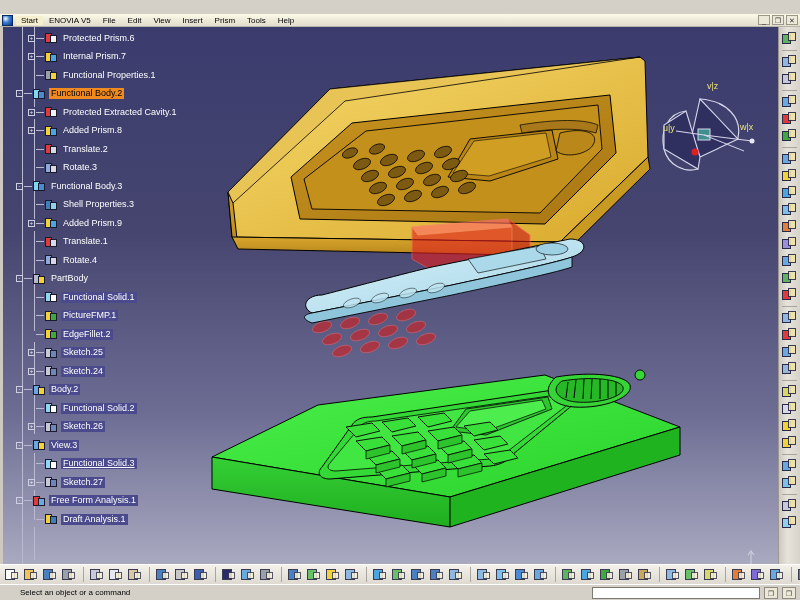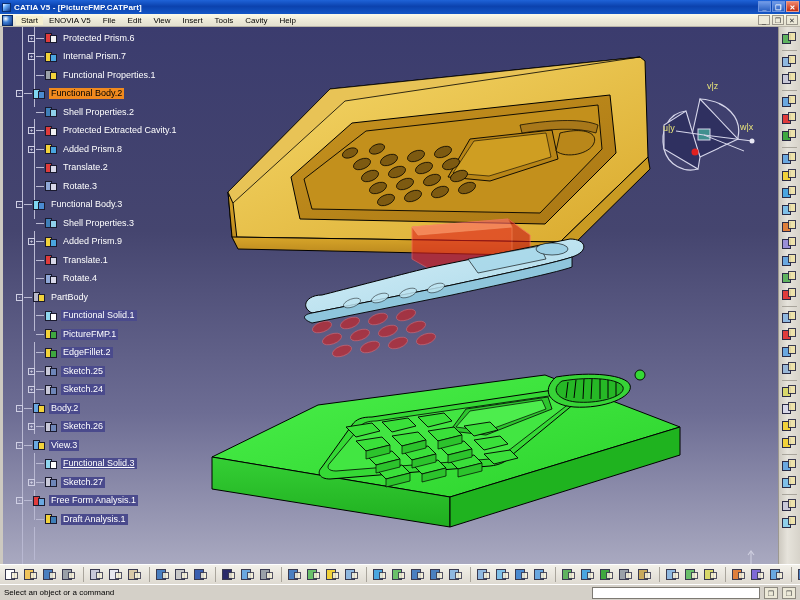--- a/index.html
+++ b/index.html
@@ -102,61 +102,52 @@
     background: linear-gradient(180deg,#f3f1ea,#dedad1);
     border-top:1px solid #ffffff; display:flex; align-items:center; padding-left:3px;
   }
   .bbtn { width:18px; height:17px; margin-right:1px; position:relative; flex:none; }
   .bsep { width:1px; height:15px; background:#a9a59c; margin:0 4px; flex:none; }
 
   
   .statusbar {
     position:absolute; left:0; top:584px; width:800px; height:16px;
     background:#d4d0c8; border-top:1px solid #ffffff;
-    display:flex; align-items:center; font-size:8px; color:#000; padding-left:4px;
+    display:flex; align-items:center; font-size:8px; color:#000; padding-left:20px;
   }
   .status-field {
     position:absolute; right:40px; top:2px; width:168px; height:12px;
     background:#ffffff; border:1px solid #7d7a73; font-size:8px; padding:0 2px;
   }
   .status-sm {
     position:absolute; top:2px; width:14px; height:12px;
     background:#ece9d8; border:1px solid #8d8980; font-size:7px; text-align:center; line-height:11px; color:#444;
   }
 
   
   .vp-svg { position:absolute; left:0; top:0; width:800px; height:537px; }
 
   .compass-txt { font-family:"Liberation Sans",sans-serif; font-size:9px; fill:#e9e57a; }
 </style>
 </head>
 <body>
 
 <div id="app">
 
-  <div class="titlebar">
-    <div class="title-ico"></div>
-    <div class="tb-text">CATIA V5 - [PictureFMP.CATPart]</div>
-    <div class="win-btns">
-      <div class="win-btn">_</div>
-      <div class="win-btn">❐</div>
-      <div class="win-btn close">✕</div>
-    </div>
-  </div>
 
   <div class="menubar">
     <div class="menu-logo"></div>
     <div class="menu-item start">Start</div>
     <div class="menu-item">ENOVIA V5</div>
     <div class="menu-item">File</div>
     <div class="menu-item">Edit</div>
     <div class="menu-item">View</div>
     <div class="menu-item">Insert</div>
+    <div class="menu-item">Prism</div>
     <div class="menu-item">Tools</div>
-    <div class="menu-item">Cavity</div>
     <div class="menu-item">Help</div>
   </div>
 
   <div class="mdi-btns">
     <div class="mdi-btn">_</div>
     <div class="mdi-btn">❐</div>
     <div class="mdi-btn">✕</div>
   </div>
 
   <div class="workspace">
@@ -414,221 +405,221 @@
             <span class="ticon">
               <span class="ic">
                 <i style="left:0;top:1px;width:7px;height:10px;background:#7fd6f0;border:1px solid #1a1a2e;"></i>
                 <i style="left:5px;top:3px;width:7px;height:8px;background:#4a8ad0;border:1px solid #1a1a2e;"></i>
               </span>
             </span>
             <span class="tlabel sel">Functional Body.2</span>
           </div>
           <div class="tnode">
             <span class="indent" style="width: 28px;"></span>
+            <span class="expander">+</span>
+            <span class="dash"></span>
+            <span class="ticon">
+              <span class="ic">
+                <i style="left:0;top:1px;width:7px;height:10px;background:#e03b3b;border:1px solid #1a1a2e;"></i>
+                <i style="left:5px;top:3px;width:7px;height:8px;background:#f2f2f2;border:1px solid #1a1a2e;"></i>
+              </span>
+            </span>
+            <span class="tlabel">Protected Extracted Cavity.1</span>
+          </div>
+          <div class="tnode">
+            <span class="indent" style="width: 28px;"></span>
+            <span class="expander">+</span>
+            <span class="dash"></span>
+            <span class="ticon">
+              <span class="ic">
+                <i style="left:0;top:1px;width:7px;height:10px;background:#f2d23a;border:1px solid #1a1a2e;"></i>
+                <i style="left:5px;top:3px;width:7px;height:8px;background:#4aa6e0;border:1px solid #1a1a2e;"></i>
+              </span>
+            </span>
+            <span class="tlabel">Added Prism.8</span>
+          </div>
+          <div class="tnode">
+            <span class="indent" style="width: 28px;"></span>
+            <span class="expander none"></span>
+            <span class="dash"></span>
+            <span class="ticon">
+              <span class="ic">
+                <i style="left:0;top:1px;width:7px;height:10px;background:#e03b3b;border:1px solid #1a1a2e;"></i>
+                <i style="left:5px;top:3px;width:7px;height:8px;background:#d8d8e8;border:1px solid #1a1a2e;"></i>
+              </span>
+            </span>
+            <span class="tlabel">Translate.2</span>
+          </div>
+          <div class="tnode">
+            <span class="indent" style="width: 28px;"></span>
+            <span class="expander none"></span>
+            <span class="dash"></span>
+            <span class="ticon">
+              <span class="ic">
+                <i style="left:0;top:1px;width:7px;height:10px;background:#8fa8d8;border:1px solid #1a1a2e;"></i>
+                <i style="left:5px;top:3px;width:7px;height:8px;background:#d8d8e8;border:1px solid #1a1a2e;"></i>
+              </span>
+            </span>
+            <span class="tlabel">Rotate.3</span>
+          </div>
+          <div class="tnode">
+            <span class="indent" style="width: 16px;"></span>
+            <span class="expander">-</span>
+            <span class="dash"></span>
+            <span class="ticon">
+              <span class="ic">
+                <i style="left:0;top:1px;width:7px;height:10px;background:#7fd6f0;border:1px solid #1a1a2e;"></i>
+                <i style="left:5px;top:3px;width:7px;height:8px;background:#4a8ad0;border:1px solid #1a1a2e;"></i>
+              </span>
+            </span>
+            <span class="tlabel">Functional Body.3</span>
+          </div>
+          <div class="tnode">
+            <span class="indent" style="width: 28px;"></span>
             <span class="expander none"></span>
             <span class="dash"></span>
             <span class="ticon">
               <span class="ic">
                 <i style="left:0;top:1px;width:7px;height:10px;background:#3f7fb8;border:1px solid #1a1a2e;"></i>
                 <i style="left:5px;top:3px;width:7px;height:8px;background:#8fd0ea;border:1px solid #1a1a2e;"></i>
               </span>
             </span>
-            <span class="tlabel">Shell Properties.2</span>
-          </div>
-          <div class="tnode">
-            <span class="indent" style="width: 28px;"></span>
-            <span class="expander">+</span>
-            <span class="dash"></span>
-            <span class="ticon">
-              <span class="ic">
-                <i style="left:0;top:1px;width:7px;height:10px;background:#e03b3b;border:1px solid #1a1a2e;"></i>
-                <i style="left:5px;top:3px;width:7px;height:8px;background:#f2f2f2;border:1px solid #1a1a2e;"></i>
-              </span>
-            </span>
-            <span class="tlabel">Protected Extracted Cavity.1</span>
+            <span class="tlabel">Shell Properties.3</span>
           </div>
           <div class="tnode">
             <span class="indent" style="width: 28px;"></span>
             <span class="expander">+</span>
             <span class="dash"></span>
             <span class="ticon">
               <span class="ic">
                 <i style="left:0;top:1px;width:7px;height:10px;background:#f2d23a;border:1px solid #1a1a2e;"></i>
                 <i style="left:5px;top:3px;width:7px;height:8px;background:#4aa6e0;border:1px solid #1a1a2e;"></i>
               </span>
             </span>
-            <span class="tlabel">Added Prism.8</span>
+            <span class="tlabel">Added Prism.9</span>
           </div>
           <div class="tnode">
             <span class="indent" style="width: 28px;"></span>
             <span class="expander none"></span>
             <span class="dash"></span>
             <span class="ticon">
               <span class="ic">
                 <i style="left:0;top:1px;width:7px;height:10px;background:#e03b3b;border:1px solid #1a1a2e;"></i>
                 <i style="left:5px;top:3px;width:7px;height:8px;background:#d8d8e8;border:1px solid #1a1a2e;"></i>
               </span>
             </span>
-            <span class="tlabel">Translate.2</span>
+            <span class="tlabel">Translate.1</span>
           </div>
           <div class="tnode">
             <span class="indent" style="width: 28px;"></span>
             <span class="expander none"></span>
             <span class="dash"></span>
             <span class="ticon">
               <span class="ic">
                 <i style="left:0;top:1px;width:7px;height:10px;background:#8fa8d8;border:1px solid #1a1a2e;"></i>
                 <i style="left:5px;top:3px;width:7px;height:8px;background:#d8d8e8;border:1px solid #1a1a2e;"></i>
               </span>
             </span>
-            <span class="tlabel">Rotate.3</span>
+            <span class="tlabel">Rotate.4</span>
           </div>
           <div class="tnode">
             <span class="indent" style="width: 16px;"></span>
             <span class="expander">-</span>
             <span class="dash"></span>
             <span class="ticon">
               <span class="ic">
-                <i style="left:0;top:1px;width:7px;height:10px;background:#7fd6f0;border:1px solid #1a1a2e;"></i>
-                <i style="left:5px;top:3px;width:7px;height:8px;background:#4a8ad0;border:1px solid #1a1a2e;"></i>
-              </span>
-            </span>
-            <span class="tlabel">Functional Body.3</span>
+                <i style="left:0;top:1px;width:7px;height:10px;background:#b8b8c8;border:1px solid #1a1a2e;"></i>
+                <i style="left:5px;top:3px;width:7px;height:8px;background:#f2d23a;border:1px solid #1a1a2e;"></i>
+              </span>
+            </span>
+            <span class="tlabel">PartBody</span>
           </div>
           <div class="tnode">
             <span class="indent" style="width: 28px;"></span>
             <span class="expander none"></span>
             <span class="dash"></span>
             <span class="ticon">
               <span class="ic">
-                <i style="left:0;top:1px;width:7px;height:10px;background:#3f7fb8;border:1px solid #1a1a2e;"></i>
-                <i style="left:5px;top:3px;width:7px;height:8px;background:#8fd0ea;border:1px solid #1a1a2e;"></i>
-              </span>
-            </span>
-            <span class="tlabel">Shell Properties.3</span>
+                <i style="left:0;top:1px;width:7px;height:10px;background:#8fd6ee;border:1px solid #1a1a2e;"></i>
+                <i style="left:5px;top:3px;width:7px;height:8px;background:#ffffff;border:1px solid #1a1a2e;"></i>
+              </span>
+            </span>
+            <span class="tlabel hl">Functional Solid.1</span>
+          </div>
+          <div class="tnode">
+            <span class="indent" style="width: 28px;"></span>
+            <span class="expander none"></span>
+            <span class="dash"></span>
+            <span class="ticon">
+              <span class="ic">
+                <i style="left:0;top:1px;width:7px;height:10px;background:#f2d23a;border:1px solid #1a1a2e;"></i>
+                <i style="left:5px;top:3px;width:7px;height:8px;background:#3fa83f;border:1px solid #1a1a2e;"></i>
+              </span>
+            </span>
+            <span class="tlabel hl">PictureFMP.1</span>
+          </div>
+          <div class="tnode">
+            <span class="indent" style="width: 28px;"></span>
+            <span class="expander none"></span>
+            <span class="dash"></span>
+            <span class="ticon">
+              <span class="ic">
+                <i style="left:0;top:1px;width:7px;height:10px;background:#f2d23a;border:1px solid #1a1a2e;"></i>
+                <i style="left:5px;top:3px;width:7px;height:8px;background:#3fa83f;border:1px solid #1a1a2e;"></i>
+              </span>
+            </span>
+            <span class="tlabel hl">EdgeFillet.2</span>
           </div>
           <div class="tnode">
             <span class="indent" style="width: 28px;"></span>
             <span class="expander">+</span>
             <span class="dash"></span>
             <span class="ticon">
               <span class="ic">
-                <i style="left:0;top:1px;width:7px;height:10px;background:#f2d23a;border:1px solid #1a1a2e;"></i>
-                <i style="left:5px;top:3px;width:7px;height:8px;background:#4aa6e0;border:1px solid #1a1a2e;"></i>
-              </span>
-            </span>
-            <span class="tlabel">Added Prism.9</span>
-          </div>
-          <div class="tnode">
-            <span class="indent" style="width: 28px;"></span>
-            <span class="expander none"></span>
-            <span class="dash"></span>
-            <span class="ticon">
-              <span class="ic">
-                <i style="left:0;top:1px;width:7px;height:10px;background:#e03b3b;border:1px solid #1a1a2e;"></i>
-                <i style="left:5px;top:3px;width:7px;height:8px;background:#d8d8e8;border:1px solid #1a1a2e;"></i>
-              </span>
-            </span>
-            <span class="tlabel">Translate.1</span>
-          </div>
-          <div class="tnode">
-            <span class="indent" style="width: 28px;"></span>
-            <span class="expander none"></span>
-            <span class="dash"></span>
-            <span class="ticon">
-              <span class="ic">
-                <i style="left:0;top:1px;width:7px;height:10px;background:#8fa8d8;border:1px solid #1a1a2e;"></i>
-                <i style="left:5px;top:3px;width:7px;height:8px;background:#d8d8e8;border:1px solid #1a1a2e;"></i>
-              </span>
-            </span>
-            <span class="tlabel">Rotate.4</span>
+                <i style="left:0;top:1px;width:7px;height:10px;background:#c8c8d8;border:1px solid #1a1a2e;"></i>
+                <i style="left:5px;top:3px;width:7px;height:8px;background:#6e86b8;border:1px solid #1a1a2e;"></i>
+              </span>
+            </span>
+            <span class="tlabel hl">Sketch.25</span>
+          </div>
+          <div class="tnode">
+            <span class="indent" style="width: 28px;"></span>
+            <span class="expander">+</span>
+            <span class="dash"></span>
+            <span class="ticon">
+              <span class="ic">
+                <i style="left:0;top:1px;width:7px;height:10px;background:#c8c8d8;border:1px solid #1a1a2e;"></i>
+                <i style="left:5px;top:3px;width:7px;height:8px;background:#6e86b8;border:1px solid #1a1a2e;"></i>
+              </span>
+            </span>
+            <span class="tlabel hl">Sketch.24</span>
           </div>
           <div class="tnode">
             <span class="indent" style="width: 16px;"></span>
             <span class="expander">-</span>
             <span class="dash"></span>
             <span class="ticon">
               <span class="ic">
-                <i style="left:0;top:1px;width:7px;height:10px;background:#b8b8c8;border:1px solid #1a1a2e;"></i>
+                <i style="left:0;top:1px;width:7px;height:10px;background:#6aa8e0;border:1px solid #1a1a2e;"></i>
                 <i style="left:5px;top:3px;width:7px;height:8px;background:#f2d23a;border:1px solid #1a1a2e;"></i>
               </span>
             </span>
-            <span class="tlabel">PartBody</span>
+            <span class="tlabel hl">Body.2</span>
           </div>
           <div class="tnode">
             <span class="indent" style="width: 28px;"></span>
             <span class="expander none"></span>
             <span class="dash"></span>
             <span class="ticon">
               <span class="ic">
                 <i style="left:0;top:1px;width:7px;height:10px;background:#8fd6ee;border:1px solid #1a1a2e;"></i>
                 <i style="left:5px;top:3px;width:7px;height:8px;background:#ffffff;border:1px solid #1a1a2e;"></i>
               </span>
             </span>
-            <span class="tlabel hl">Functional Solid.1</span>
-          </div>
-          <div class="tnode">
-            <span class="indent" style="width: 28px;"></span>
-            <span class="expander none"></span>
-            <span class="dash"></span>
-            <span class="ticon">
-              <span class="ic">
-                <i style="left:0;top:1px;width:7px;height:10px;background:#f2d23a;border:1px solid #1a1a2e;"></i>
-                <i style="left:5px;top:3px;width:7px;height:8px;background:#3fa83f;border:1px solid #1a1a2e;"></i>
-              </span>
-            </span>
-            <span class="tlabel hl">PictureFMP.1</span>
-          </div>
-          <div class="tnode">
-            <span class="indent" style="width: 28px;"></span>
-            <span class="expander none"></span>
-            <span class="dash"></span>
-            <span class="ticon">
-              <span class="ic">
-                <i style="left:0;top:1px;width:7px;height:10px;background:#f2d23a;border:1px solid #1a1a2e;"></i>
-                <i style="left:5px;top:3px;width:7px;height:8px;background:#3fa83f;border:1px solid #1a1a2e;"></i>
-              </span>
-            </span>
-            <span class="tlabel hl">EdgeFillet.2</span>
-          </div>
-          <div class="tnode">
-            <span class="indent" style="width: 28px;"></span>
-            <span class="expander">+</span>
-            <span class="dash"></span>
-            <span class="ticon">
-              <span class="ic">
-                <i style="left:0;top:1px;width:7px;height:10px;background:#c8c8d8;border:1px solid #1a1a2e;"></i>
-                <i style="left:5px;top:3px;width:7px;height:8px;background:#6e86b8;border:1px solid #1a1a2e;"></i>
-              </span>
-            </span>
-            <span class="tlabel hl">Sketch.25</span>
-          </div>
-          <div class="tnode">
-            <span class="indent" style="width: 28px;"></span>
-            <span class="expander">+</span>
-            <span class="dash"></span>
-            <span class="ticon">
-              <span class="ic">
-                <i style="left:0;top:1px;width:7px;height:10px;background:#c8c8d8;border:1px solid #1a1a2e;"></i>
-                <i style="left:5px;top:3px;width:7px;height:8px;background:#6e86b8;border:1px solid #1a1a2e;"></i>
-              </span>
-            </span>
-            <span class="tlabel hl">Sketch.24</span>
-          </div>
-          <div class="tnode">
-            <span class="indent" style="width: 16px;"></span>
-            <span class="expander">-</span>
-            <span class="dash"></span>
-            <span class="ticon">
-              <span class="ic">
-                <i style="left:0;top:1px;width:7px;height:10px;background:#6aa8e0;border:1px solid #1a1a2e;"></i>
-                <i style="left:5px;top:3px;width:7px;height:8px;background:#f2d23a;border:1px solid #1a1a2e;"></i>
-              </span>
-            </span>
-            <span class="tlabel hl">Body.2</span>
+            <span class="tlabel hl">Functional Solid.2</span>
           </div>
           <div class="tnode">
             <span class="indent" style="width: 28px;"></span>
             <span class="expander">+</span>
             <span class="dash"></span>
             <span class="ticon">
               <span class="ic">
                 <i style="left:0;top:1px;width:7px;height:10px;background:#c8c8d8;border:1px solid #1a1a2e;"></i>
                 <i style="left:5px;top:3px;width:7px;height:8px;background:#6e86b8;border:1px solid #1a1a2e;"></i>
               </span>

